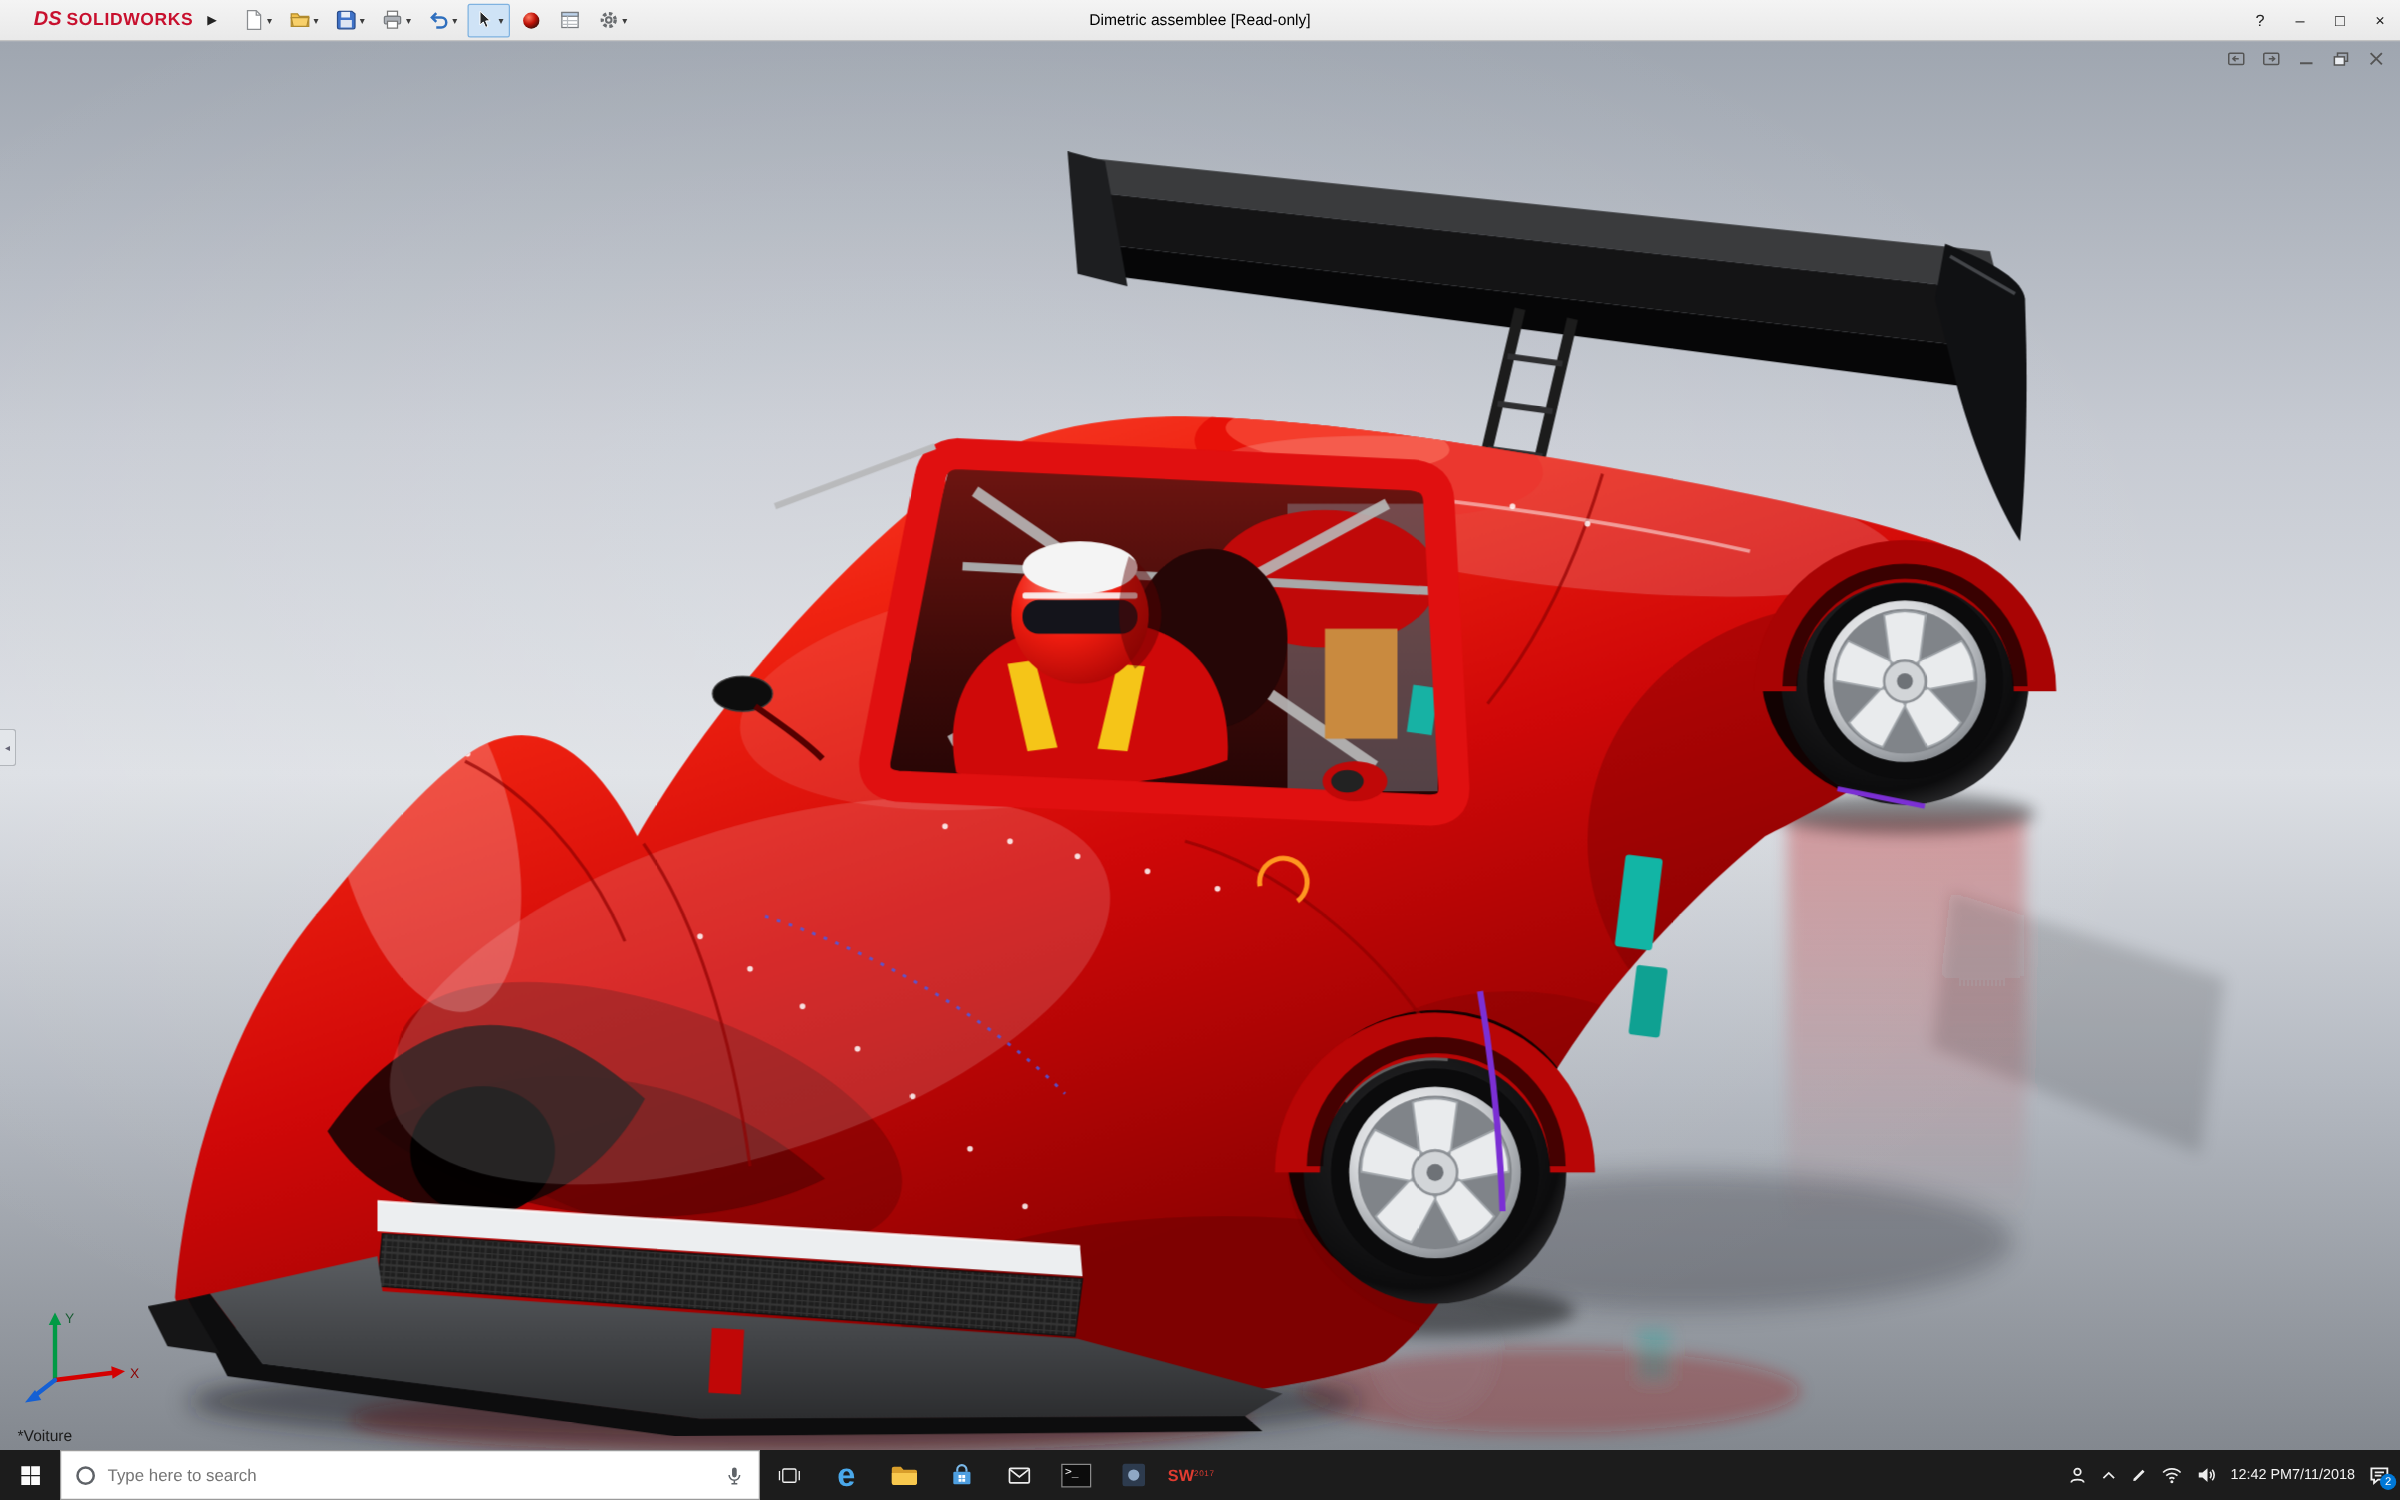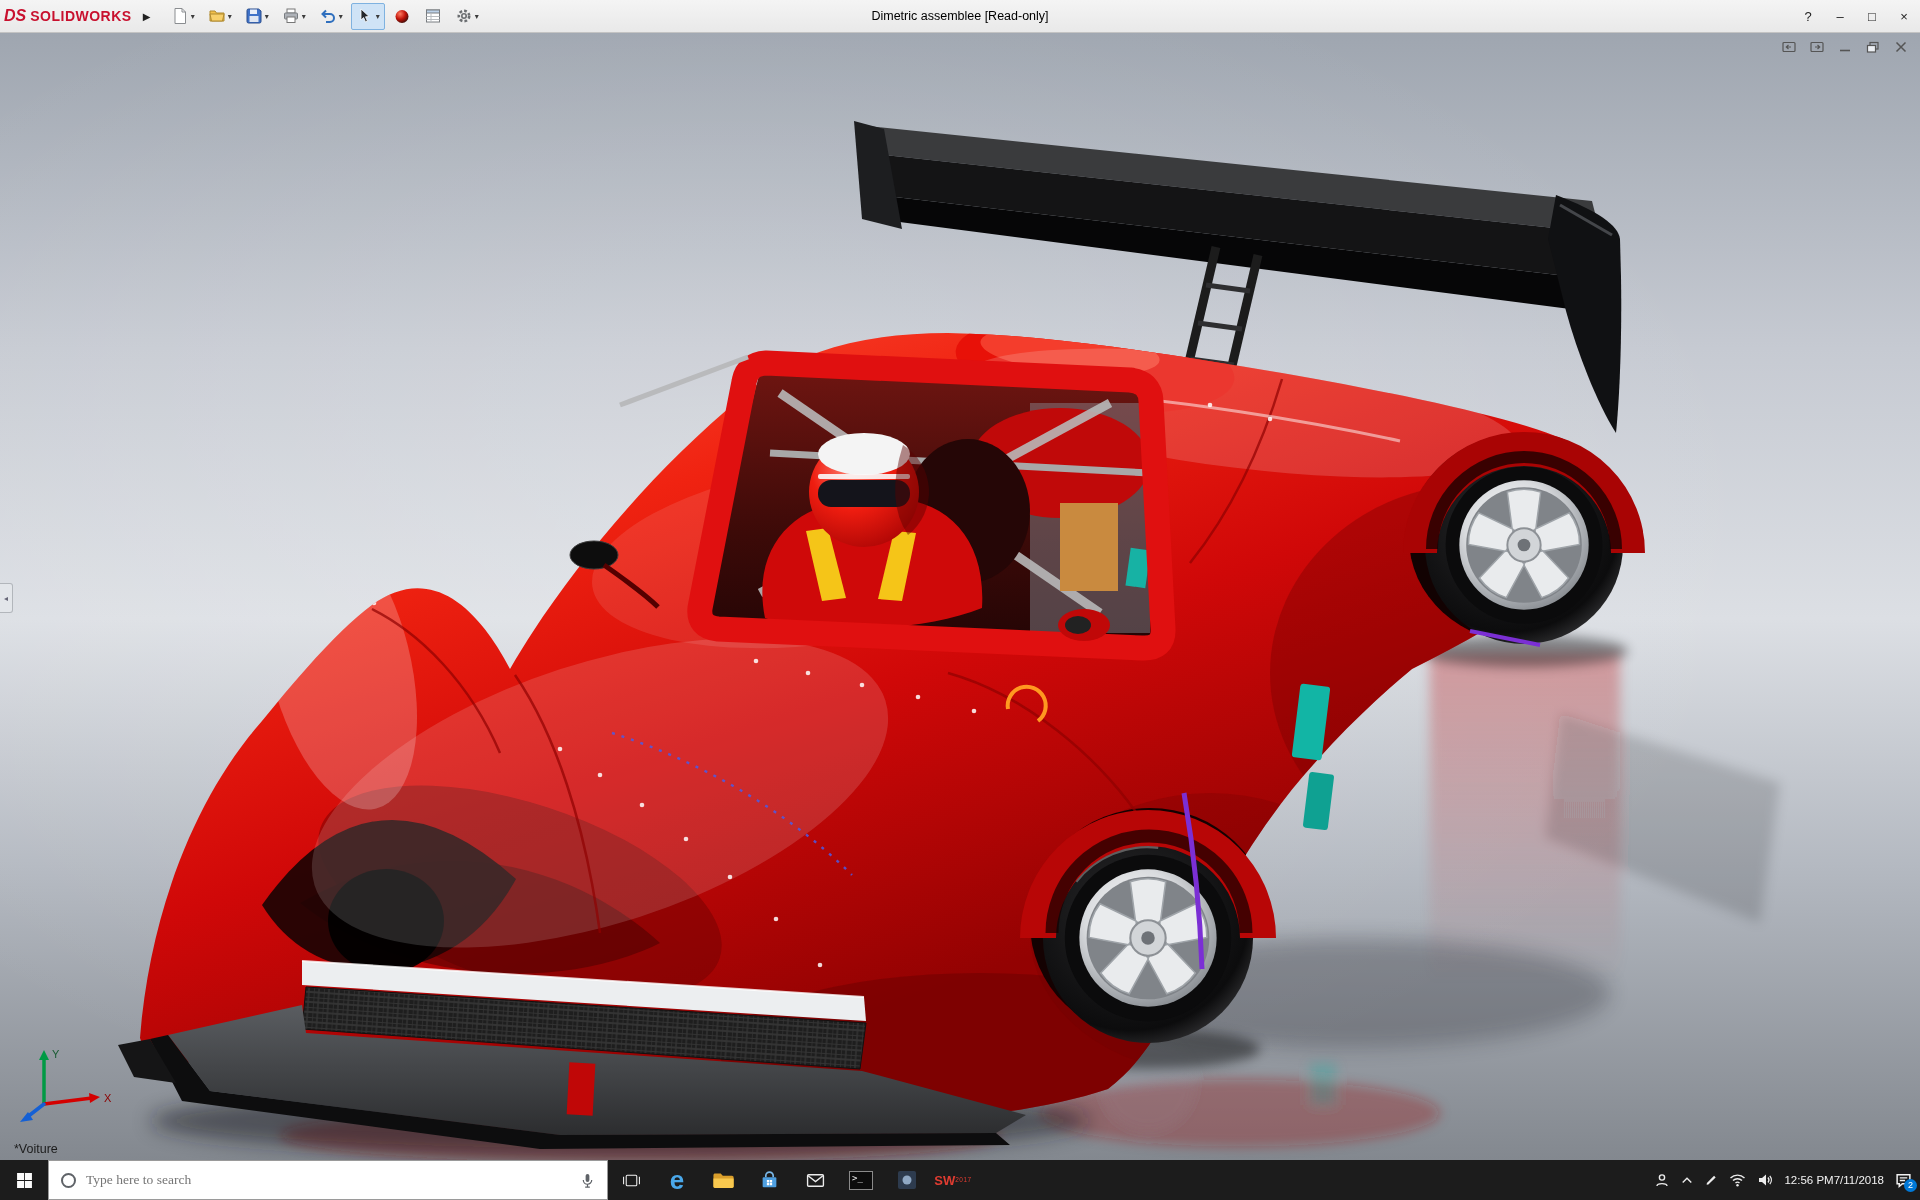--- a/index.html
+++ b/index.html
@@ -1,21 +1,21 @@
 <!DOCTYPE html>
 <html><head>
 <meta charset="utf-8">
 <style>
   * { margin:0; padding:0; box-sizing:border-box; }
   html,body { width:1920px; height:1200px; overflow:hidden; font-family:"Liberation Sans", sans-serif; background:#888; }
   .screen { width:1920px; height:1200px; display:flex; flex-direction:column; }
 
   
   .titlebar { height:33px; background:linear-gradient(#f4f4f4,#e9e9e9); border-bottom:1px solid #c3c3c3;
-              display:flex; align-items:center; position:relative; padding-left:4px; flex:0 0 33px; }
+              display:flex; align-items:center; position:relative; padding-left:27px; flex:0 0 33px; }
   .logo { display:flex; align-items:baseline; gap:4px; margin-right:6px; }
   .logo-ds { color:#c8102e; font-weight:bold; font-style:italic; font-size:16px; }
   .logo-name { color:#c8102e; font-weight:bold; font-size:14px; letter-spacing:.5px; }
   .expand-btn { width:18px; height:24px; border:none; background:transparent; font-size:10px; color:#222; cursor:default; margin-right:10px; }
   .qat { display:flex; align-items:center; gap:3px; }
   .qat .tbb { height:27px; display:flex; align-items:center; gap:2px; padding:0 4px; background:transparent;
               border:1px solid transparent; border-radius:2px; }
   .qat .tbb.active { background:#cfe3f6; border-color:#7fb2e0; }
   .qat svg { display:block; }
   .caret { font-size:8px; color:#3c3c3c; }
@@ -31,21 +31,21 @@
   .flyout-tab { position:absolute; left:0; top:550px; width:13px; height:30px; background:#e3e6ea; border:1px solid #b2b6bb;
                 border-left:none; border-radius:0 3px 3px 0; font-size:8px; color:#667; display:flex; align-items:center; justify-content:center; }
   .view-label { position:absolute; left:14px; bottom:4px; font-size:12.5px; color:#1c1c1c; }
   .triad { position:absolute; left:14px; bottom:34px; }
 
   
   .taskbar { height:40px; flex:0 0 40px; background:#1c1c1c; display:flex; align-items:stretch; color:#eee; }
   .start-btn { width:48px; display:flex; align-items:center; justify-content:center; background:transparent; border:none; }
   .search-box { width:560px; background:#ffffff; display:flex; align-items:center; gap:10px; padding:0 12px; border:1px solid #9a9a9a; }
   .search-ring { width:15px; height:15px; border:2px solid #5f6368; border-radius:50%; flex:0 0 auto; }
-  .search-input { flex:1; border:none; outline:none; font-size:13.5px; color:#444; background:transparent; font-family:Liberation Serif, serif; }
+  .search-input { flex:1; border:none; outline:none; font-size:13.5px; color:#444; background:transparent; font-family:Liberation Sans, sans-serif; }
   .search-input::placeholder { color:#757575; }
   .tb-ic { width:46px; display:flex; align-items:center; justify-content:center; background:transparent; border:none; position:relative; }
   .edge-e { font-size:26px; font-weight:bold; color:#4aa8ea; line-height:1; }
   .cmd-box { width:24px; height:19px; background:#0c0c0c; border:1px solid #8a8a8a; color:#eee;
              font-family:"DejaVu Sans Mono", monospace; font-size:9px; text-align:left; padding:1px 2px; }
   .sw-icon { display:flex; flex-direction:row; align-items:center; line-height:1; }
   .sw-label { color:#e03c31; font-weight:bold; font-size:13px; }
   .sw-year { color:#e03c31; font-size:6.5px; letter-spacing:.5px; }
   .tray { margin-left:auto; display:flex; align-items:center; gap:11px; padding-right:8px; }
   .tray button { background:transparent; border:none; display:flex; align-items:center; justify-content:center; position:relative; }
@@ -518,21 +518,21 @@
             <circle cx="8" cy="12.3" r="1.2" fill="#ececec" stroke="none"></circle>
         </svg>
       </button>
       <button>
         <svg width="16" height="14" viewBox="0 0 16 14">
           <path d="M2 5v4h3l4 3.5v-11L5 5z" fill="#ececec"></path>
           <path d="M11 4.5a4 4 0 0 1 0 5M12.8 2.8a6.5 6.5 0 0 1 0 8.4" stroke="#ececec" fill="none" stroke-width="1.3"></path>
         </svg>
       </button>
       <button class="clock">
-        <div>12:56 PM</div>
+        <div>12:42 PM</div>
         <div>7/11/2018</div>
       </button>
       <button>
         <svg width="17" height="16" viewBox="0 0 16 15" fill="none" stroke="#f0f0f0" stroke-width="1.4">
           <path d="M2 2.5h12v8.5H7l-3 2.5V11H2z"></path>
             <path d="M4.5 5.5h7M4.5 8h5"></path>
         </svg>
         <span class="badge">2</span>
       </button>
     </div>

